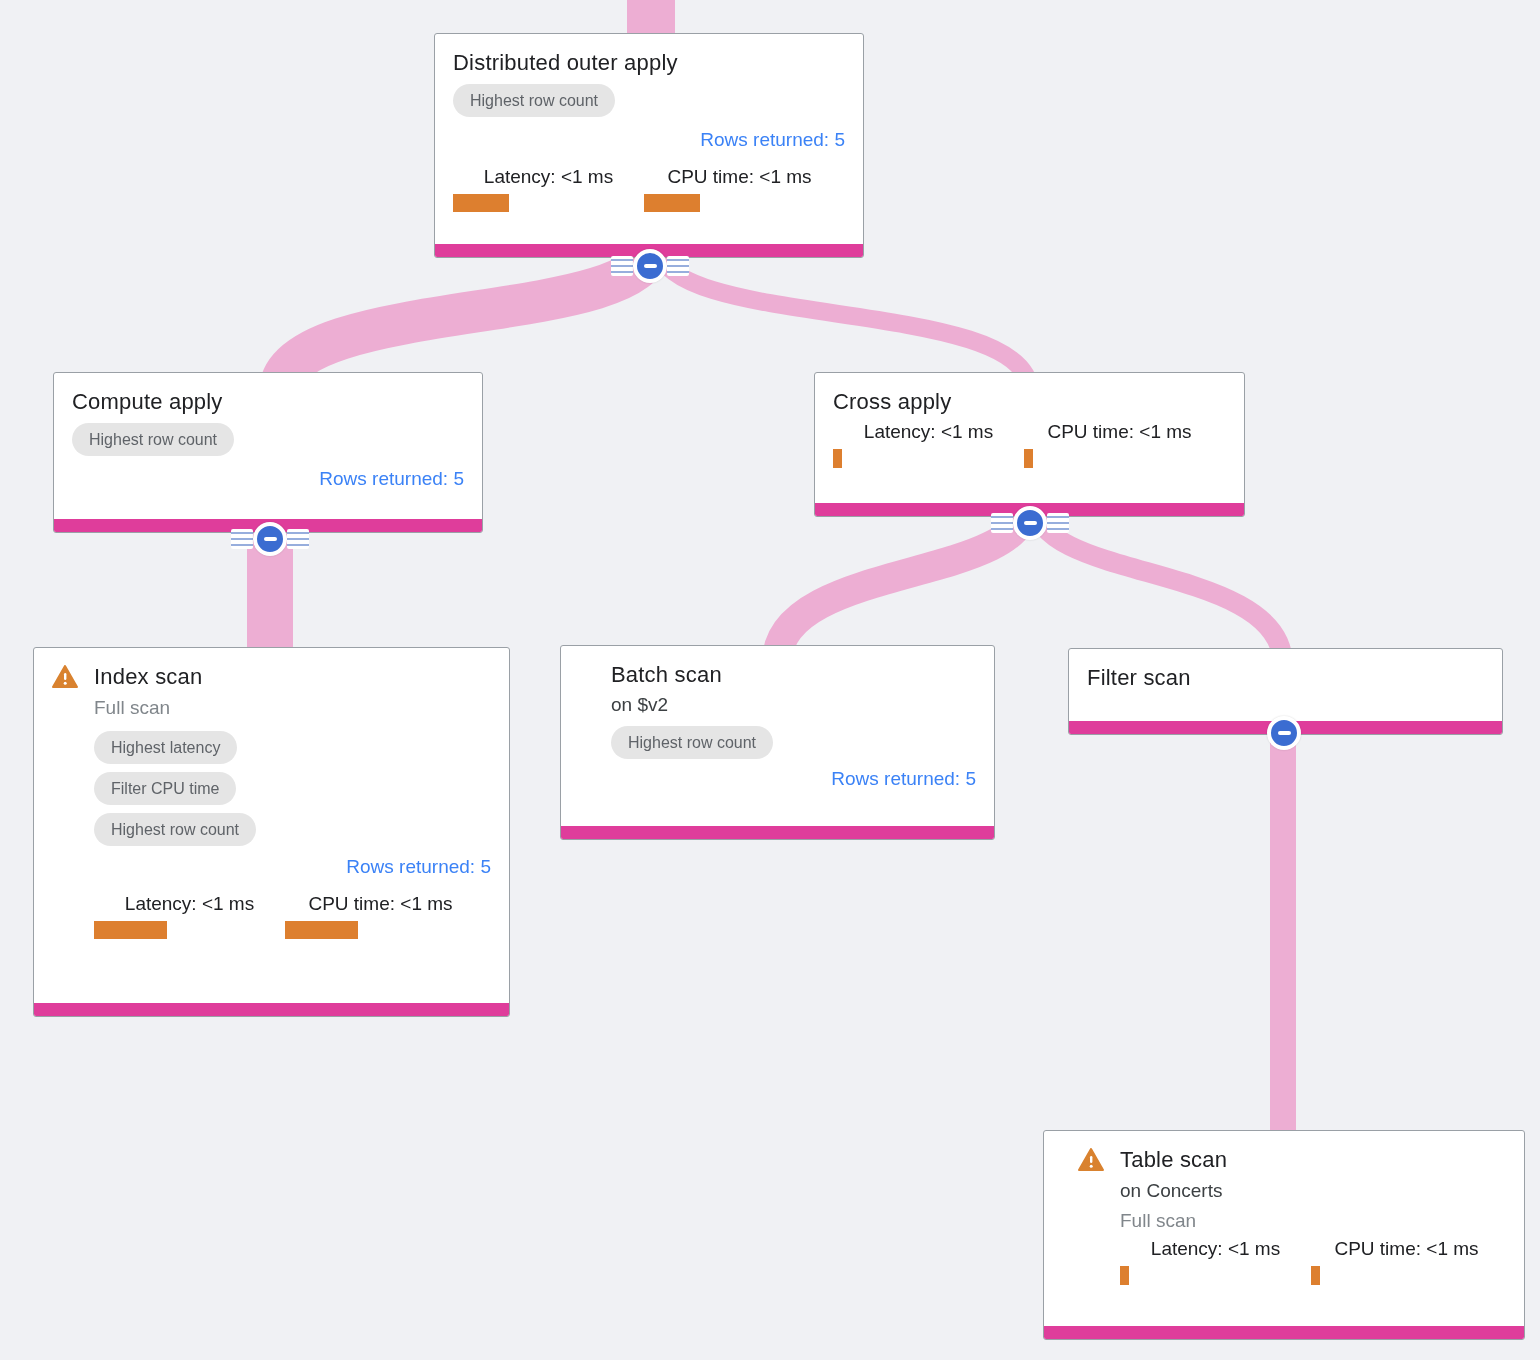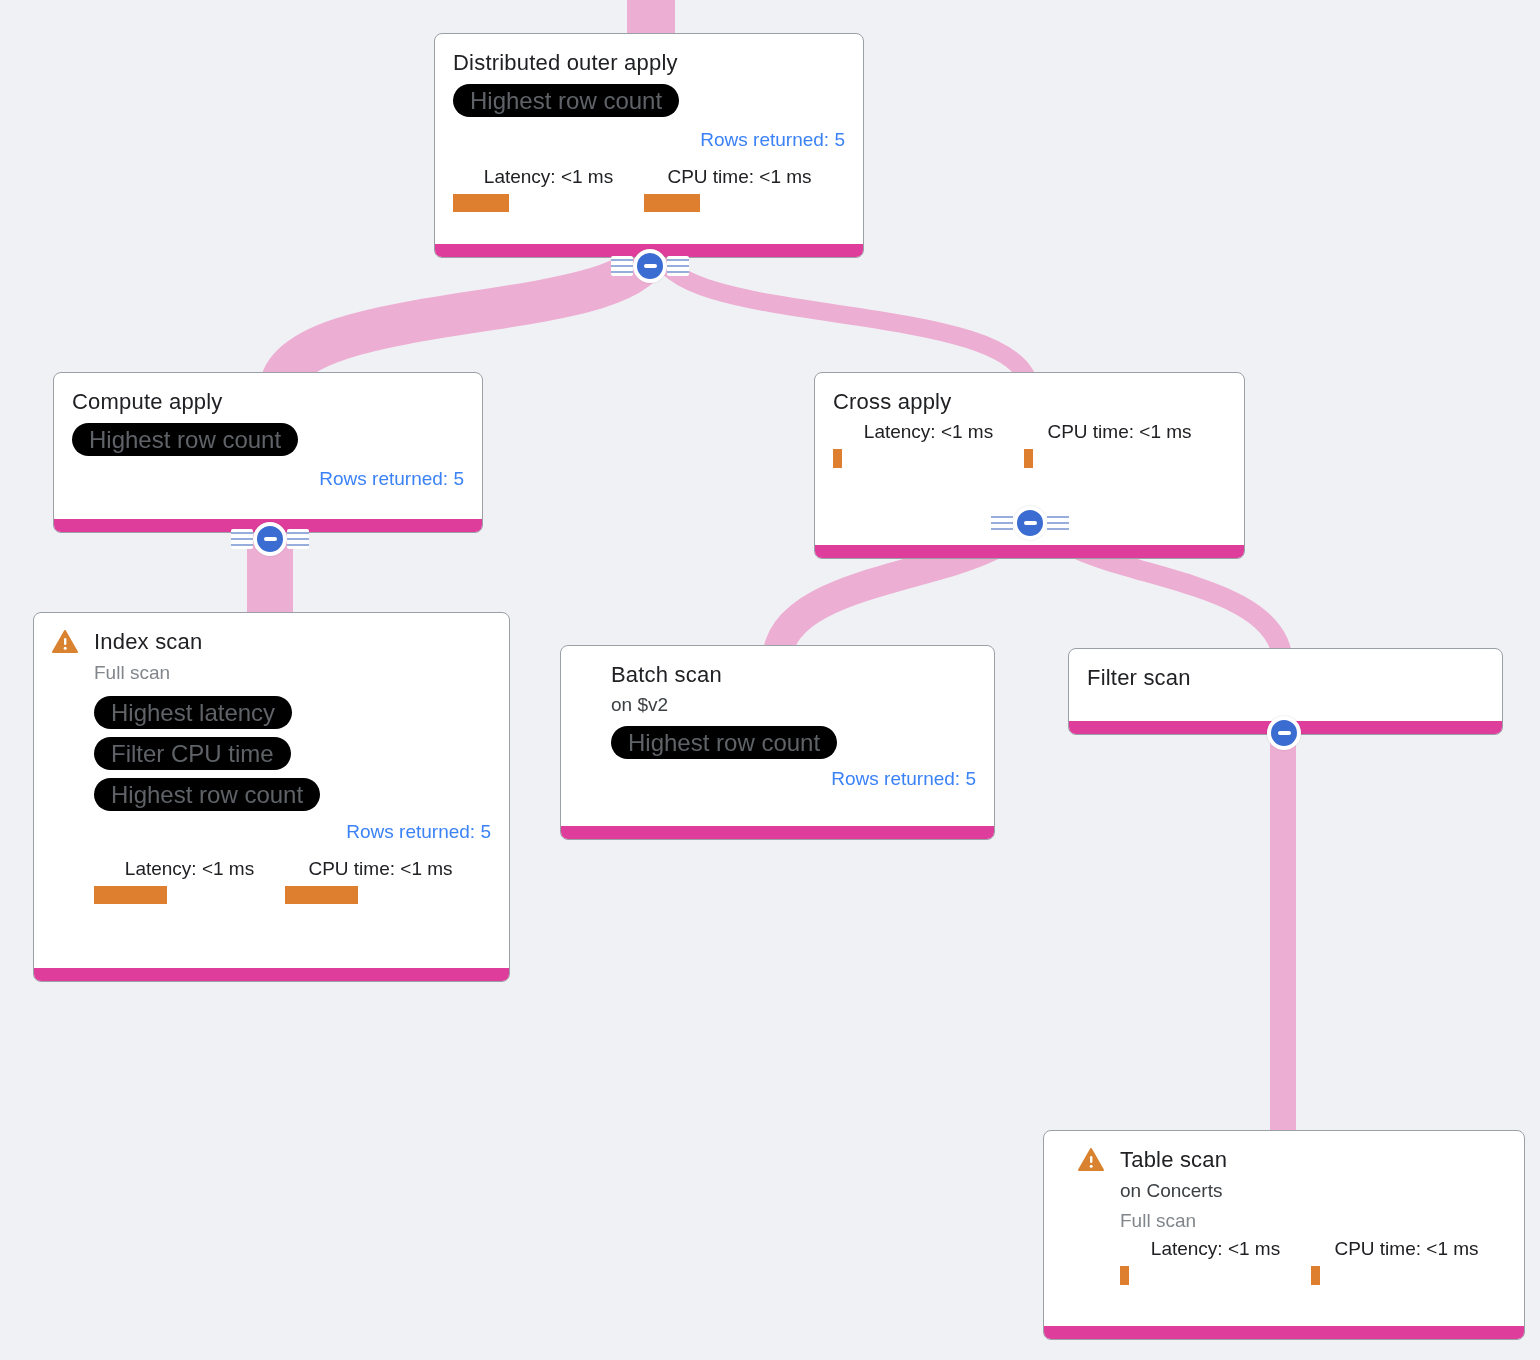--- a/index.html
+++ b/index.html
@@ -12,43 +12,43 @@
     overflow:hidden;
   }
   .canvas{position:absolute;inset:0;width:1540px;height:1360px;}
   svg.edges{position:absolute;left:0;top:0;z-index:0;}
   .edge{fill:none;stroke:#edaed3;}
 
   .card{
     position:absolute;
     background:#ffffff;
     border:1px solid #9aa0a6;
-    border-radius:8px;
+    border-radius:3px;
     box-sizing:border-box;
     z-index:1;
     overflow:hidden;
   }
   .accent{
     position:absolute;left:0;right:0;bottom:0;height:13px;
     background:#df3d9b;
   }
   .card-body{padding:14px 18px 10px 18px;}
   .title{
     font-size:22px;font-weight:500;color:#202124;line-height:30px;
     letter-spacing:.2px;
   }
   .titlerow{display:flex;align-items:flex-start;gap:16px;}
   .titlerow .warn{flex:0 0 auto;margin-top:3px;}
   .indent{margin-left:42px;}
   .subtitle{font-size:19px;color:#3c4043;line-height:30px;}
   .muted{font-size:19px;color:#80868b;line-height:30px;}
   .pill{
     display:inline-block;
-    background:#000000;color:#5f6368;
-    font-size:24px;line-height:23px;
+    background:#e5e5e5;color:#5f6368;
+    font-size:16px;line-height:23px;
     padding:5px 17px;border-radius:17px;
     margin:6px 0 2px 0;
   }
   .pill-stack .pill{display:table;margin:8px 0 0 0;}
   .rows{font-size:19px;line-height:24px;margin-top:9px;color:#3b82f6;text-align:right;}
   .metrics{display:flex;margin-top:13px;}
   .metric{width:191px;text-align:center;}
   .metric-label{font-size:19px;color:#202124;line-height:24px;white-space:nowrap;}
   .bar{background:#dd7f2f;margin-top:5px;}
   .bar-md{width:56px;height:18px;}
@@ -111,38 +111,38 @@
 
   <div class="card" style="left:53px;top:372px;width:430px;height:161px;">
     <div class="card-body">
       <div class="title">Compute apply</div>
       <div class="pill">Highest row count</div>
       <div class="rows">Rows returned: 5</div>
     </div>
     <div class="accent"></div>
   </div>
 
-  <div class="card" style="left:814px;top:372px;width:431px;height:187px;">
+  <div class="card" style="left:814px;top:372px;width:431px;height:145px;">
     <div class="card-body">
       <div class="title">Cross apply</div>
       <div class="metrics" style="margin-top:3px;">
         <div class="metric">
           <div class="metric-label">Latency: &lt;1 ms</div>
           <div class="bar bar-sm"></div>
         </div>
         <div class="metric">
           <div class="metric-label">CPU time: &lt;1 ms</div>
           <div class="bar bar-sm"></div>
         </div>
       </div>
     </div>
     <div class="accent"></div>
   </div>
 
-  <div class="card" style="left:33px;top:612px;width:477px;height:370px;">
+  <div class="card" style="left:33px;top:647px;width:477px;height:370px;">
     <div class="card-body">
       <div class="titlerow">
         <span class="warn">
           <svg width="26" height="24" viewBox="0 0 26 24">
             <path d="M13 1 L25 22 H1 Z" fill="#d9822f" stroke="#d9822f" stroke-width="2" stroke-linejoin="round"></path>
             <rect x="12" y="8" width="2.4" height="7" rx="1.2" fill="#ffffff"></rect>
             <circle cx="13.2" cy="18.3" r="1.5" fill="#ffffff"></circle>
           </svg>
         </span>
         <span class="title">Index scan</span>

